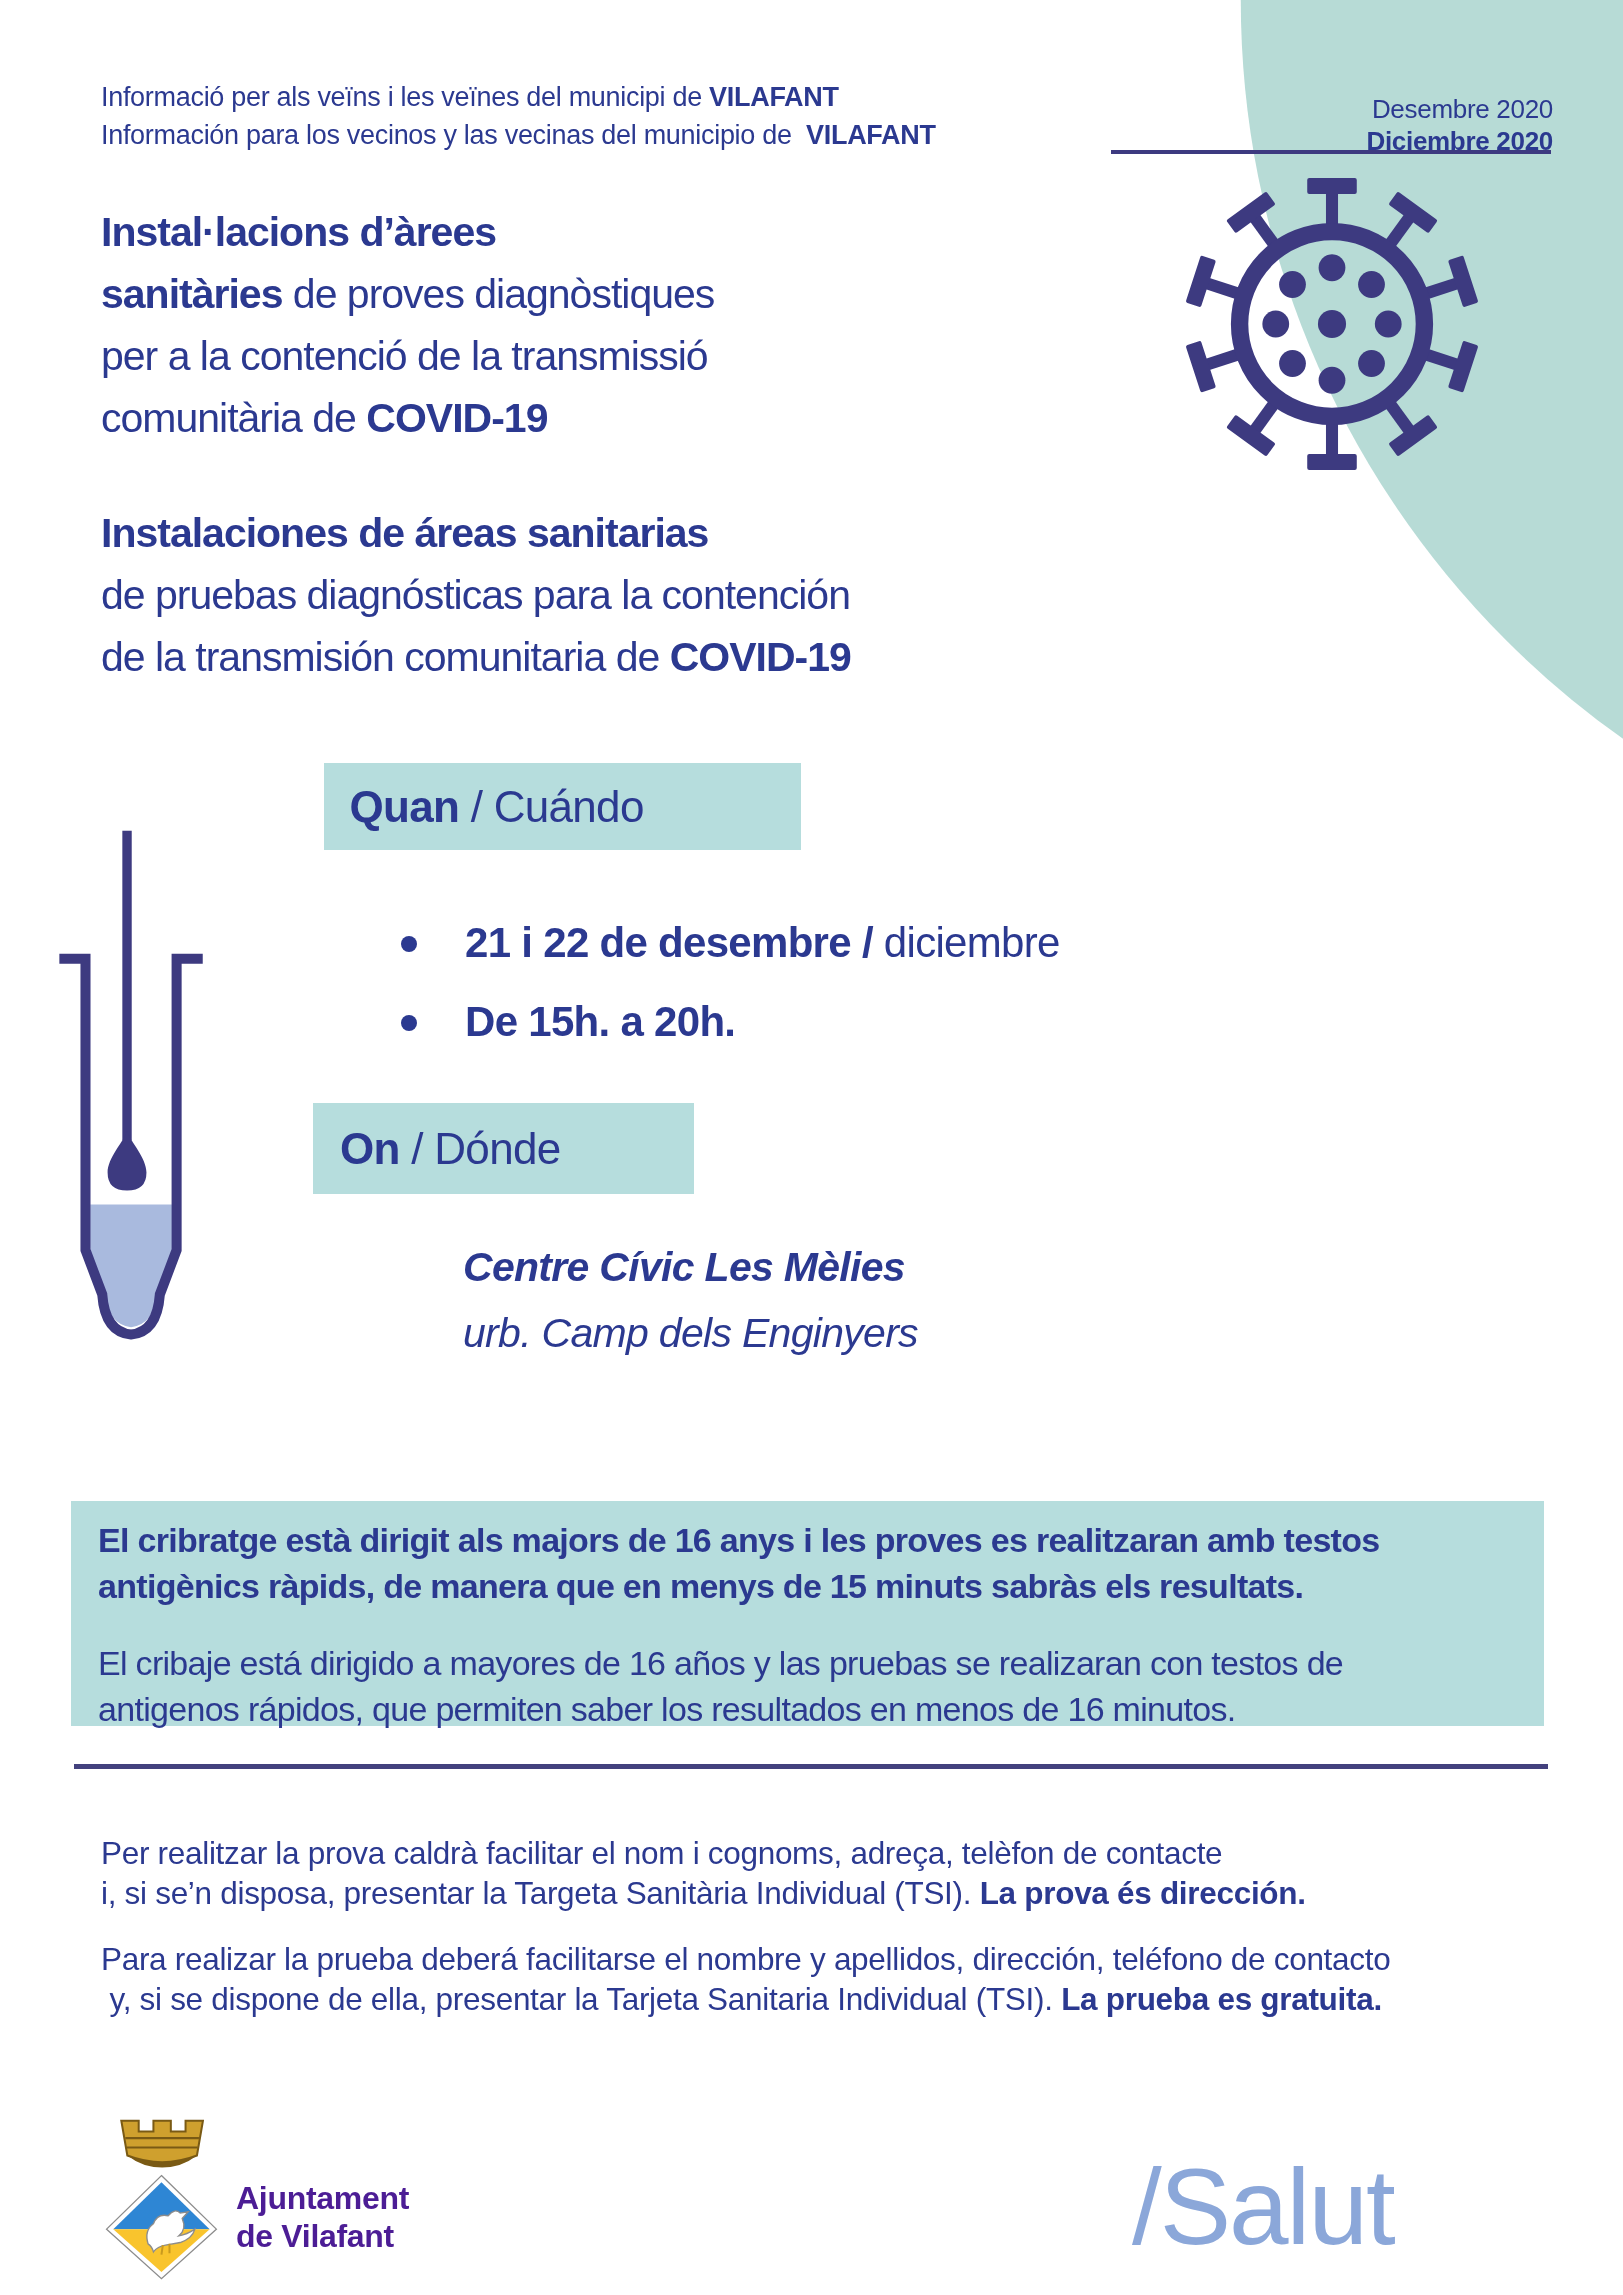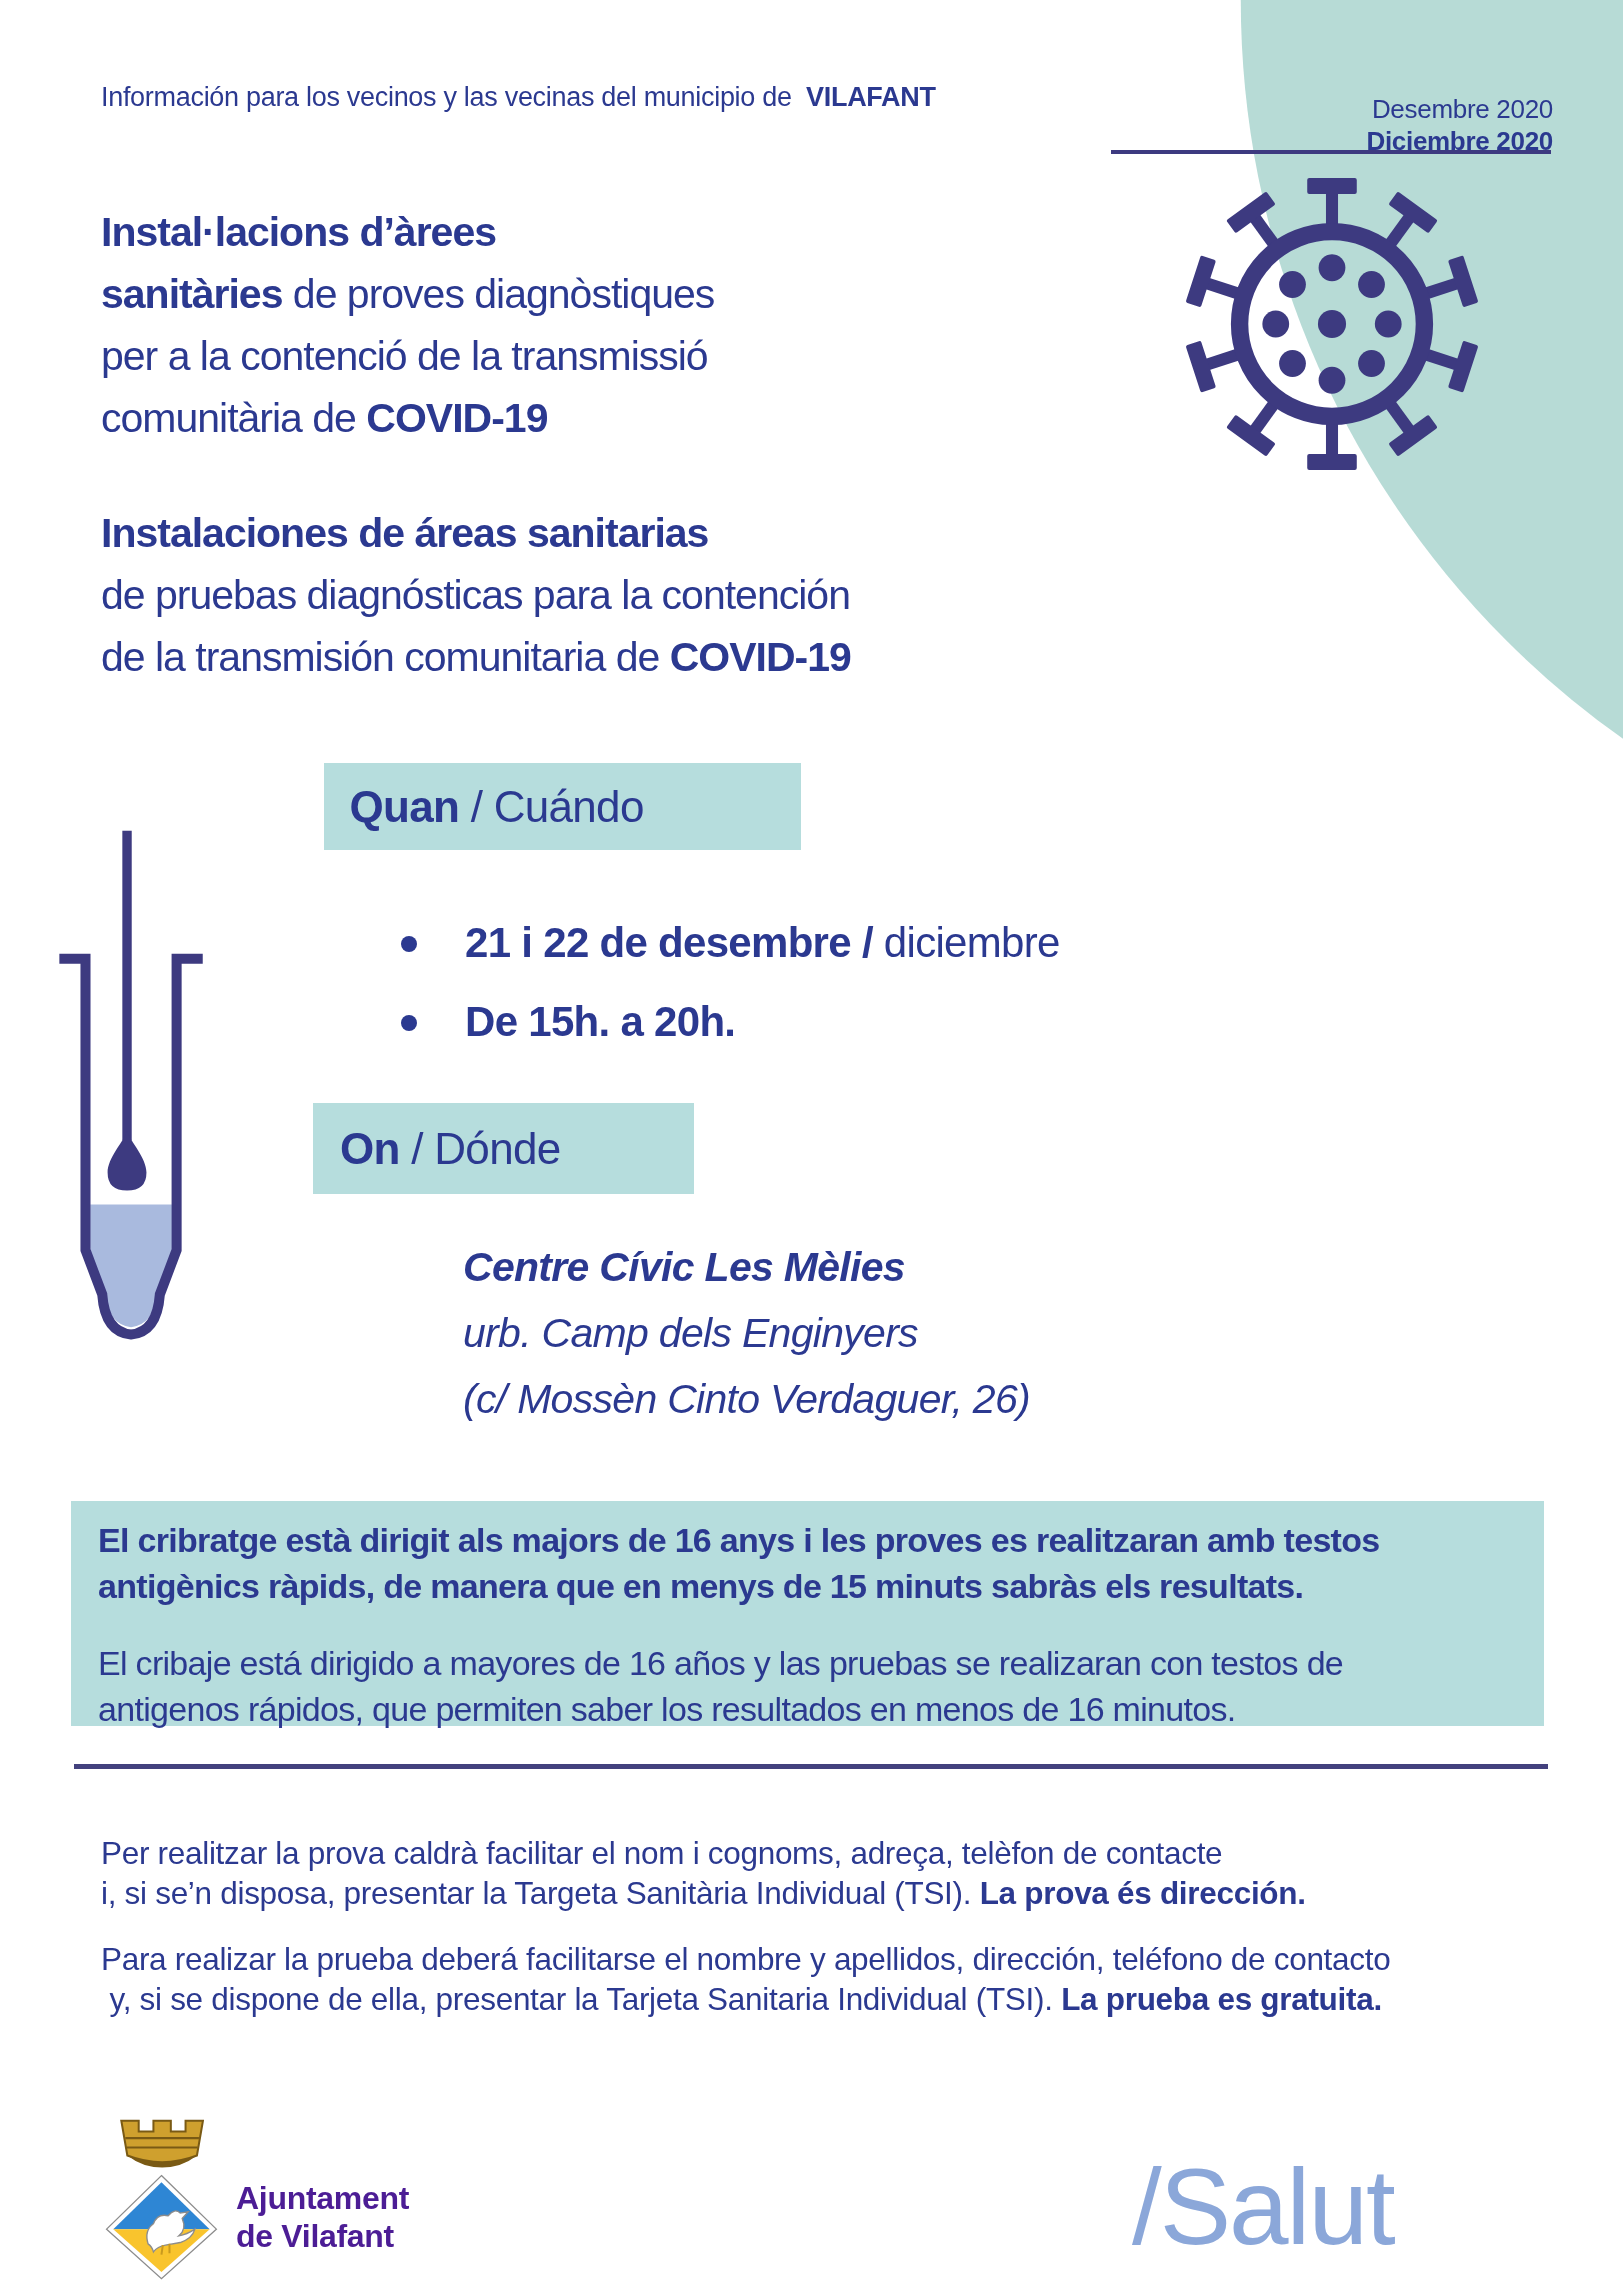--- a/index.html
+++ b/index.html
@@ -62,20 +62,23 @@
 <body>
 
 <div class="page">
 
   <svg id="bg-svg" class="abs" viewBox="0 0 2421 3423" xmlns="http://www.w3.org/2000/svg" aria-hidden="true">
     <circle cx="3200" cy="0" r="1350" fill="#b7dbd6"></circle>
   </svg>
 
   <div class="abs layer hdr">
     <div>
+      <span class="seg">Informació per als veïns i les veïnes del municipi de </span><span class="seg b">VILAFANT</span>
+    </div>
+    <div>
       <span class="seg">Información para los vecinos y las vecinas del municipio de  </span><span class="seg b">VILAFANT</span>
     </div>
   </div>
 
   <div class="abs layer date-block">
     <div>Desembre 2020</div>
     <div class="b">Diciembre 2020</div>
   </div>
   <div class="abs layer date-rule"></div>
 
@@ -174,21 +177,20 @@
 
     <path d="M 8 205 H 47 V 640 L 72 706 Q 76 762 115 766 Q 154 762 158 706 L 183 640 V 205 H 222" fill="none" stroke="#3d3a80" stroke-width="15"></path>
 
     <rect x="102" y="14" width="14" height="462" fill="#3d3a80"></rect>
     <path d="M 109 462 C 104 478 80 502 80 524 Q 80 551 109 551 Q 138 551 138 524 C 138 502 114 478 109 462 Z" fill="#3d3a80"></path>
   </svg>
 
   <div class="abs layer address">
     <div class="b">Centre Cívic Les Mèlies</div>
     <div>urb. Camp dels Enginyers</div>
-    <div>(c/ Mossèn Cinto Verdaguer, 26)</div>
   </div>
 
   <div class="abs layer info-box">
     <div class="b">El cribratge està dirigit als majors de 16 anys i les proves es realitzaran amb testos</div>
     <div class="b">antigènics ràpids, de manera que en menys de 15 minuts sabràs els resultats.</div>
     <div class="info-gap"></div>
     <div>El cribaje está dirigido a mayores de 16 años y las pruebas se realizaran con testos de</div>
     <div>antigenos rápidos, que permiten saber los resultados en menos de 16 minutos.</div>
   </div>
 

